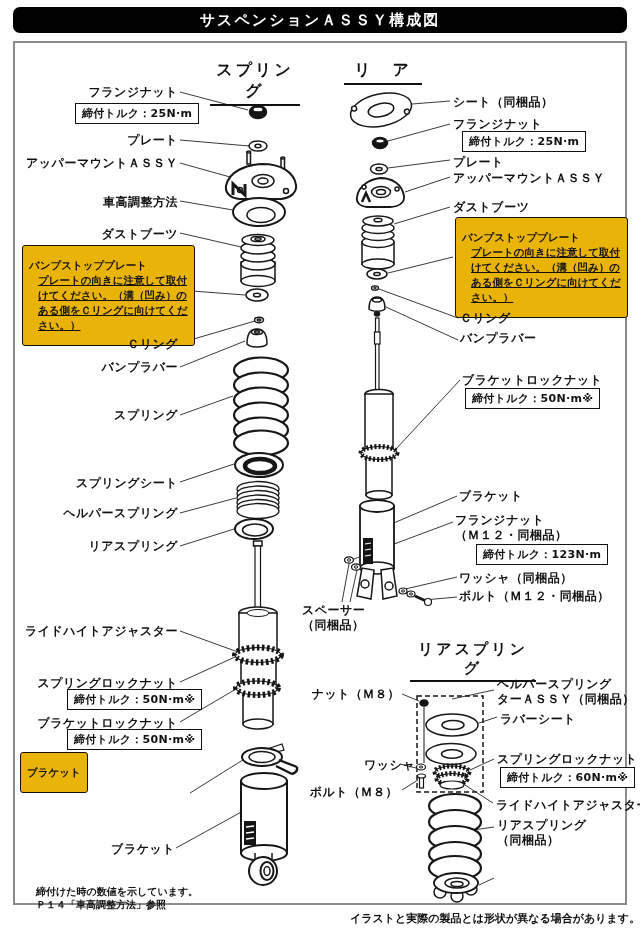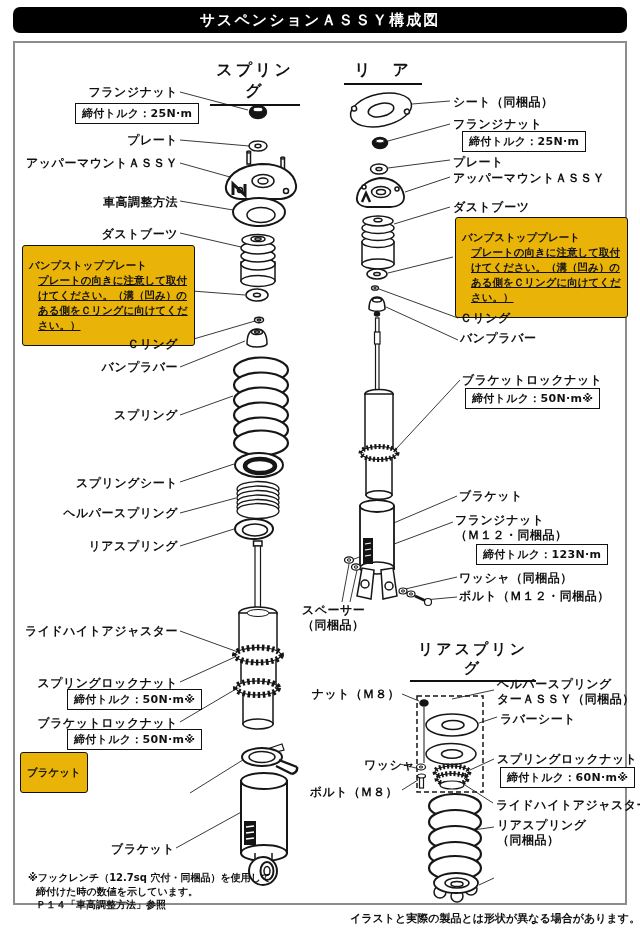--- a/index.html
+++ b/index.html
@@ -334,21 +334,20 @@
   <div class="tq" style="left:67px;top:689px;">締付トルク：50N·m※</div>
   <div class="lbl r" style="left:0;width:178px;top:716px;">ブラケットロックナット</div>
   <div class="tq" style="left:67px;top:729px;">締付トルク：50N·m※</div>
 
   <div class="callout" style="left:20px;top:752px;">
     <div class="ttl">ブラケット</div>
   </div>
 
   <div class="lbl r" style="left:0;width:175px;top:842px;">ブラケット</div>
 
-  <div class="fn" style="left:28px;top:871px;">※フックレンチ（12.7sq 穴付・同梱品）を使用して</div>
   <div class="fn" style="left:36px;top:885px;">締付けた時の数値を示しています。</div>
   <div class="fn" style="left:36px;top:898px;">Ｐ１４「車高調整方法」参照</div>
 
   <div class="lbl" style="left:453px;top:95px;">シート（同梱品）</div>
   <div class="lbl" style="left:453px;top:117px;">フランジナット</div>
   <div class="tq" style="left:462px;top:131px;">締付トルク：25N·m</div>
   <div class="lbl" style="left:453px;top:155px;">プレート</div>
   <div class="lbl" style="left:453px;top:171px;">アッパーマウントＡＳＳＹ</div>
   <div class="lbl" style="left:453px;top:200px;">ダストブーツ</div>
 

